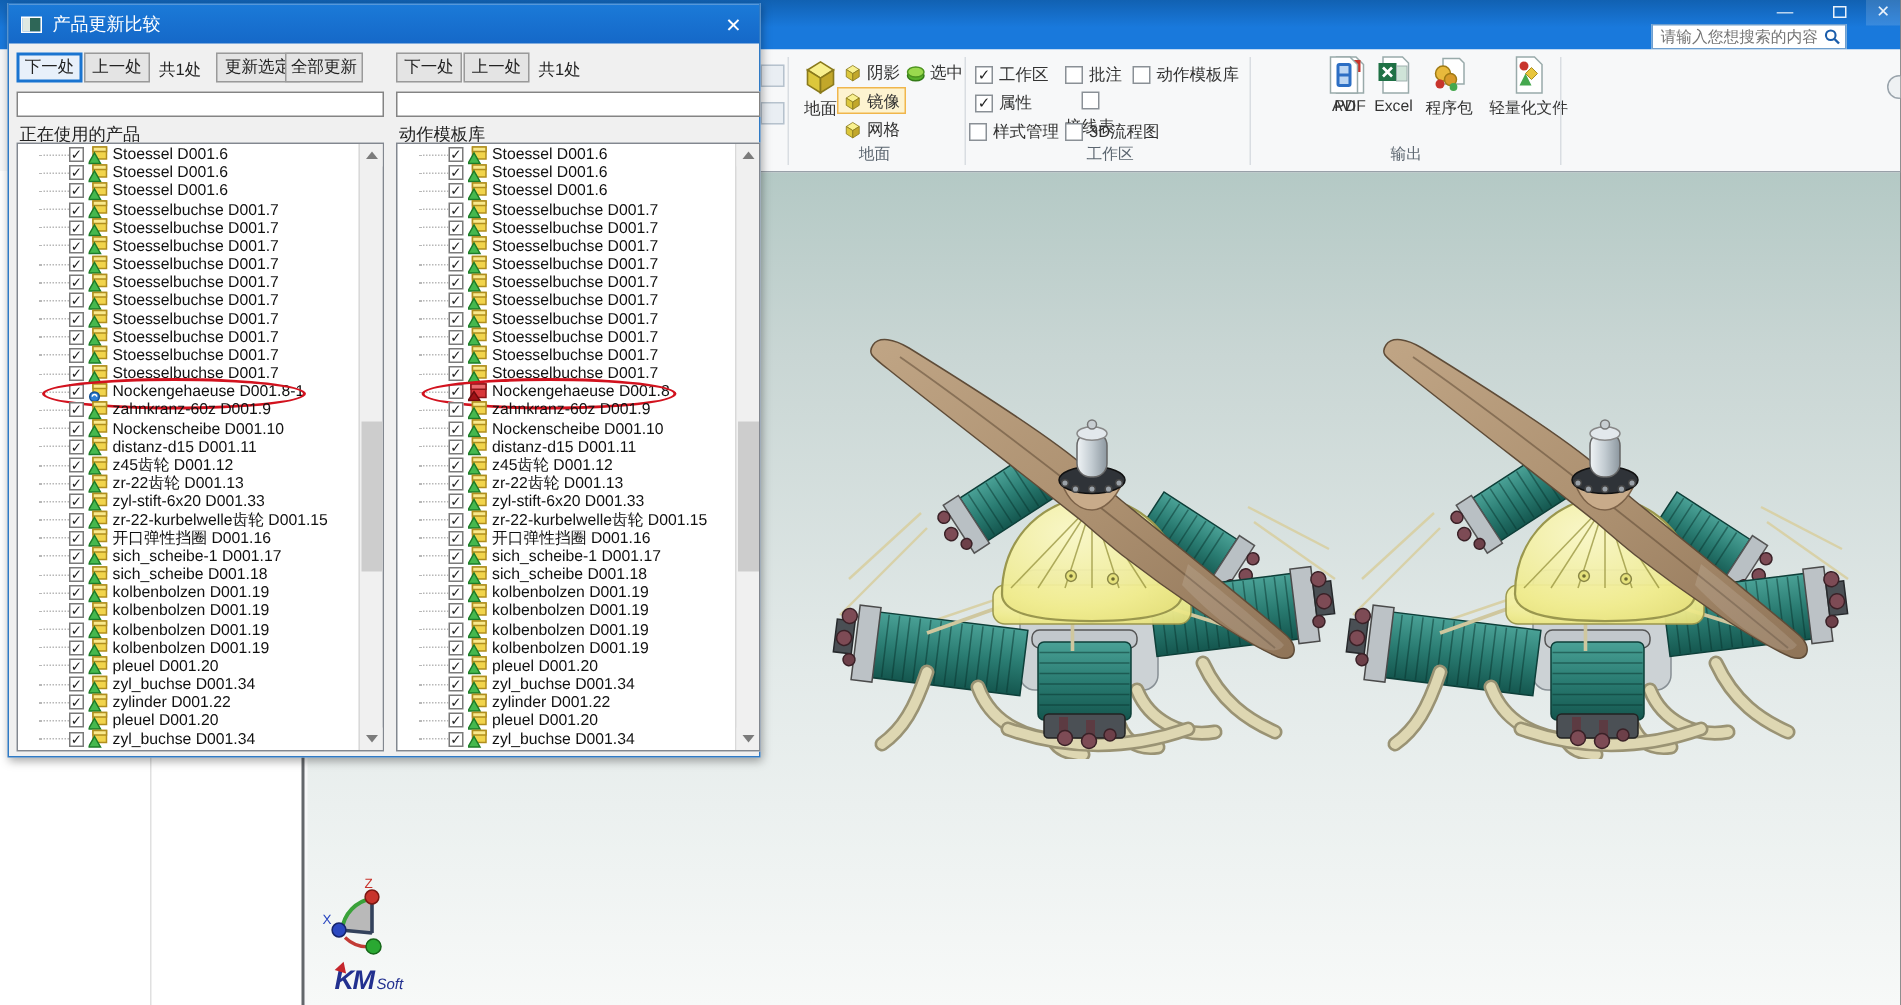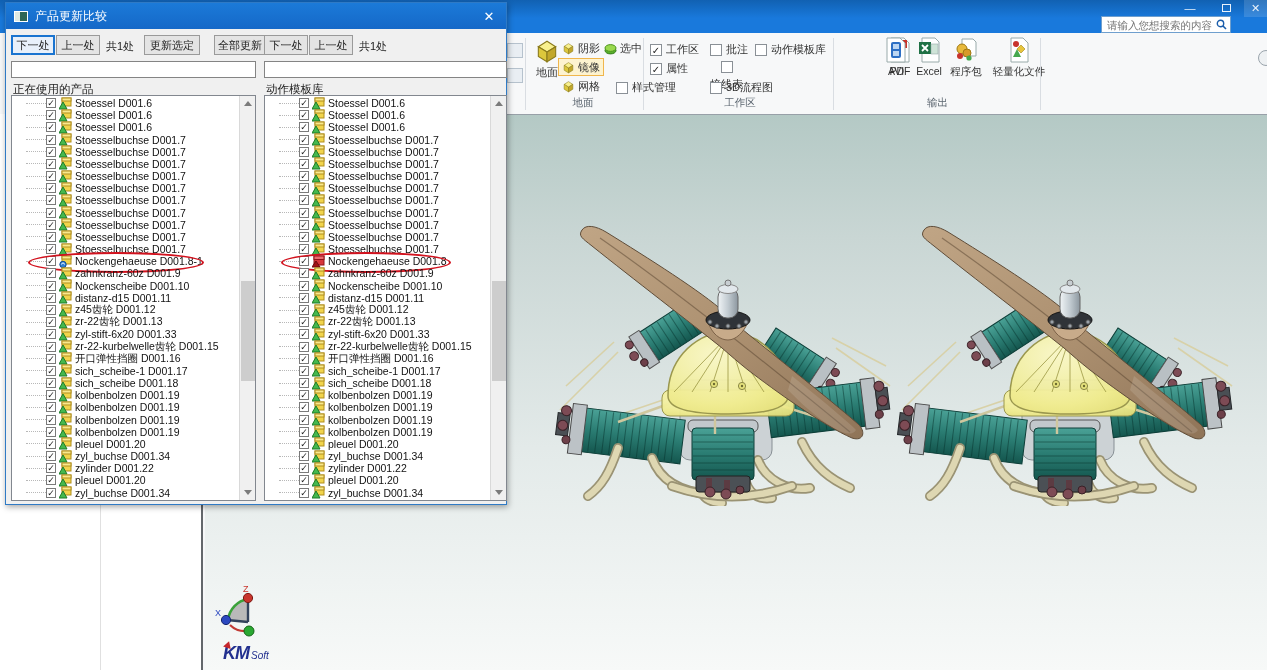--- a/index.html
+++ b/index.html
@@ -160,21 +160,21 @@
 
     <div id="wb-checks">
         <label class="rcheck" style="left: 650px; top: 9px;">
           <span class="cb">✓</span>
           <span>工作区</span>
         </label>
         <label class="rcheck" style="left: 650px; top: 28px;">
           <span class="cb">✓</span>
           <span>属性</span>
         </label>
-        <label class="rcheck" style="left: 616px; top: 47px;">
+        <label class="rcheck" style="left: 646px; top: 47px;">
           <span class="cb"></span>
           <span>样式管理</span>
         </label>
         <label class="rcheck" style="left: 710px; top: 9px;">
           <span class="cb"></span>
           <span>批注</span>
         </label>
         <label class="rcheck" style="left: 710px; top: 28px; flex-direction: column;">
           <span class="cb"></span>
           <span>接线表</span>
@@ -618,21 +618,21 @@
     <div class="dlg-title">
       <span class="dlg-icon"></span>
       <span class="txt">产品更新比较</span>
       <span class="dlg-close">✕</span>
     </div>
 
     <div class="btn focused" style="left:5px;top:32px;width:44px">下一处</div>
     <div class="btn" style="left:50px;top:32px;width:44px">上一处</div>
     <div class="dlg-count" style="left:100px;top:36px">共1处</div>
     <div class="btn" style="left:138px;top:32px;width:56px">更新选定</div>
-    <div class="btn" style="left:208px;top:32px;width:52px">全部更新</div>
+    <div class="btn" style="left:184px;top:32px;width:52px">全部更新</div>
 
     <div class="btn" style="left:258px;top:32px;width:44px">下一处</div>
     <div class="btn" style="left:303px;top:32px;width:44px">上一处</div>
     <div class="dlg-count" style="left:353px;top:36px">共1处</div>
 
     <div class="dlg-input" style="left:5px;top:58px;width:245px"></div>
     <div class="dlg-input" style="left:258px;top:58px;width:243px"></div>
 
     <div class="dlg-label" style="left:7px;top:79px">正在使用的产品</div>
     <div class="dlg-label" style="left:260px;top:79px">动作模板库</div>

